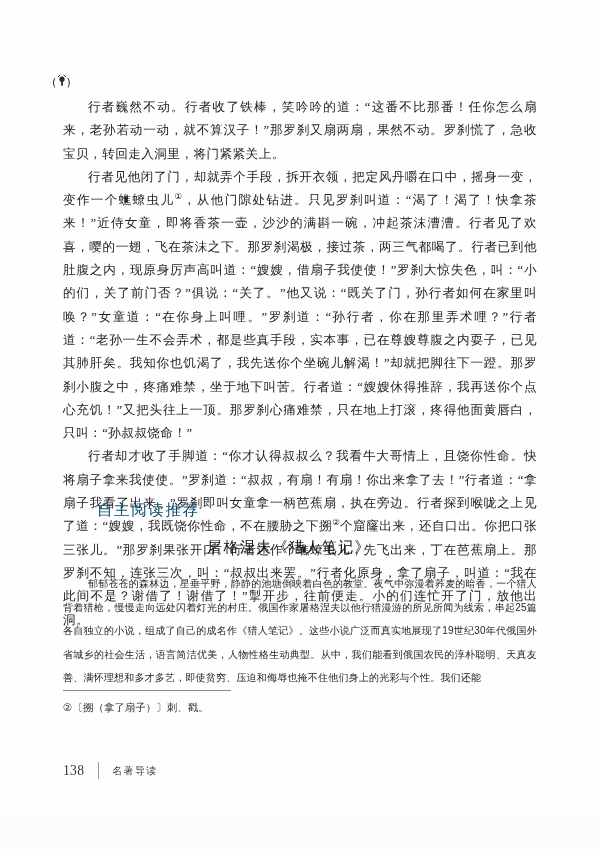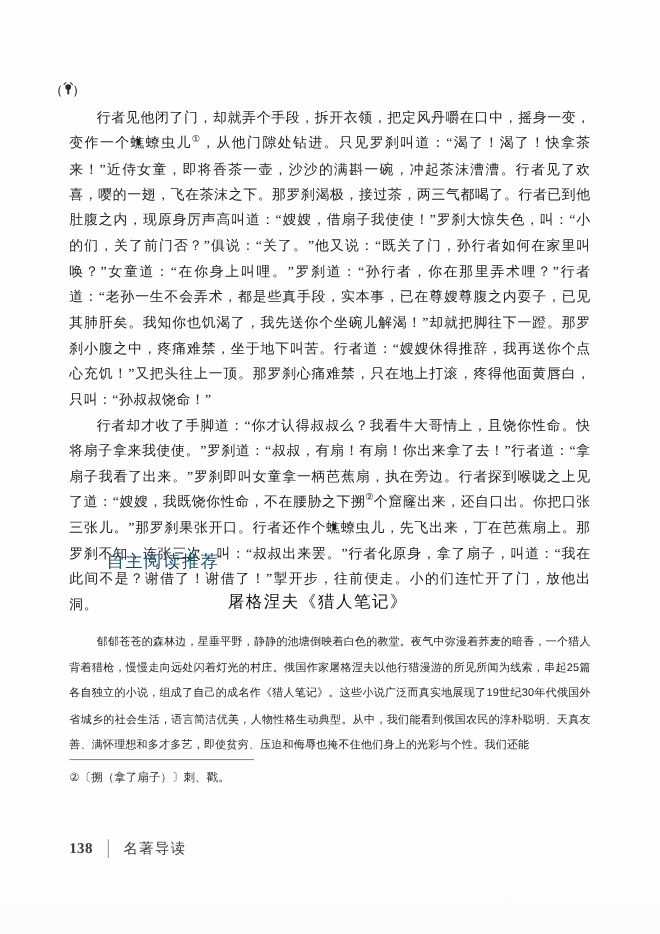--- a/index.html
+++ b/index.html
@@ -148,35 +148,35 @@
   .footer {
     position: absolute;
     left: 63px;
     top: 762px;
     display: flex;
     align-items: center;
     gap: 0px;
   }
   .folio {
     font-family: "Liberation Serif", "DejaVu Serif", serif;
-    font-weight: bold;
+    font-weight: normal;
     font-size: 13.6px;
     color: #3a3a3a;
     letter-spacing: 0.3px;
   }
   .folio-sep {
     display: inline-block;
     width: 1px;
     height: 17px;
     background: #9a9a9a;
     margin: 0 13px 0 14px;
   }
   .folio-label {
     font-family: Liberation Serif, serif;
-    font-size: 13px;
+    font-size: 10px;
     color: #3a3a3a;
     letter-spacing: 1.3px;
   }
 
   
   .scan-tint {
     position: absolute;
     left: 0; right: 0; bottom: 0;
     height: 60px;
     background: linear-gradient(to bottom, rgba(255,255,255,0) 0%, rgba(248,248,248,0.55) 100%);
@@ -193,20 +193,21 @@
       <text x="0" y="13" font-family="DejaVu Sans, sans-serif" font-size="11" fill="#2a2a2a">(</text>
       <text x="14.5" y="13" font-family="DejaVu Sans, sans-serif" font-size="11" fill="#2a2a2a">)</text>
       <circle cx="10" cy="6.2" r="2.6" fill="#2a2a2a"></circle>
       <rect x="9.2" y="7.6" width="1.7" height="5.2" fill="#2a2a2a"></rect>
       <path d="M6.0 4.2 Q7.0 2.4 8.3 2.0" stroke="#2a2a2a" stroke-width="1" fill="none"></path>
       <path d="M14.0 4.2 Q13.0 2.4 11.7 2.0" stroke="#2a2a2a" stroke-width="1" fill="none"></path>
     </svg>
   </div>
 
   <div class="excerpt">
+    <p class="cn-par indent">行者巍然不动。行者收了铁棒，笑吟吟的道：“这番不比那番！任你怎么扇来，老孙若动一动，就不算汉子！”那罗刹又扇两扇，果然不动。罗刹慌了，急收宝贝，转回走入洞里，将门紧紧关上。</p>
     <p class="cn-par indent">行者见他闭了门，却就弄个手段，拆开衣领，把定风丹嚼在口中，摇身一变，变作一个蟭蟟虫儿<sup class="fn">①</sup>，从他门隙处钻进。只见罗刹叫道：“渴了！渴了！快拿茶来！”近侍女童，即将香茶一壶，沙沙的满斟一碗，冲起茶沫漕漕。行者见了欢喜，嘤的一翅，飞在茶沫之下。那罗刹渴极，接过茶，两三气都喝了。行者已到他肚腹之内，现原身厉声高叫道：“嫂嫂，借扇子我使使！”罗刹大惊失色，叫：“小的们，关了前门否？”俱说：“关了。”他又说：“既关了门，孙行者如何在家里叫唤？”女童道：“在你身上叫哩。”罗刹道：“孙行者，你在那里弄术哩？”行者道：“老孙一生不会弄术，都是些真手段，实本事，已在尊嫂尊腹之内耍子，已见其肺肝矣。我知你也饥渴了，我先送你个坐碗儿解渴！”却就把脚往下一蹬。那罗刹小腹之中，疼痛难禁，坐于地下叫苦。行者道：“嫂嫂休得推辞，我再送你个点心充饥！”又把头往上一顶。那罗刹心痛难禁，只在地上打滚，疼得他面黄唇白，只叫：“孙叔叔饶命！”</p>
     <p class="cn-par indent">行者却才收了手脚道：“你才认得叔叔么？我看牛大哥情上，且饶你性命。快将扇子拿来我使使。”罗刹道：“叔叔，有扇！有扇！你出来拿了去！”行者道：“拿扇子我看了出来。”罗刹即叫女童拿一柄芭蕉扇，执在旁边。行者探到喉咙之上见了道：“嫂嫂，我既饶你性命，不在腰胁之下搠<sup class="fn">②</sup>个窟窿出来，还自口出。你把口张三张儿。”那罗刹果张开口。行者还作个蟭蟟虫儿，先飞出来，丁在芭蕉扇上。那罗刹不知，连张三次，叫：“叔叔出来罢。”行者化原身，拿了扇子，叫道：“我在此间不是？谢借了！谢借了！”掣开步，往前便走。小的们连忙开了门，放他出洞。</p>
   </div>
 
 
   <h2 class="section-heading">自主阅读推荐</h2>
   <h3 class="work-title">屠格涅夫《猎人笔记》</h3>
 
   <div class="recommend">
     <p class="cn-par indent">郁郁苍苍的森林边，星垂平野，静静的池塘倒映着白色的教堂。夜气中弥漫着荞麦的暗香，一个猎人背着猎枪，慢慢走向远处闪着灯光的村庄。俄国作家屠格涅夫以他行猎漫游的所见所闻为线索，串起25篇各自独立的小说，组成了自己的成名作《猎人笔记》。这些小说广泛而真实地展现了19世纪30年代俄国外省城乡的社会生活，语言简洁优美，人物性格生动典型。从中，我们能看到俄国农民的淳朴聪明、天真友善、满怀理想和多才多艺，即使贫穷、压迫和侮辱也掩不住他们身上的光彩与个性。我们还能</p>

